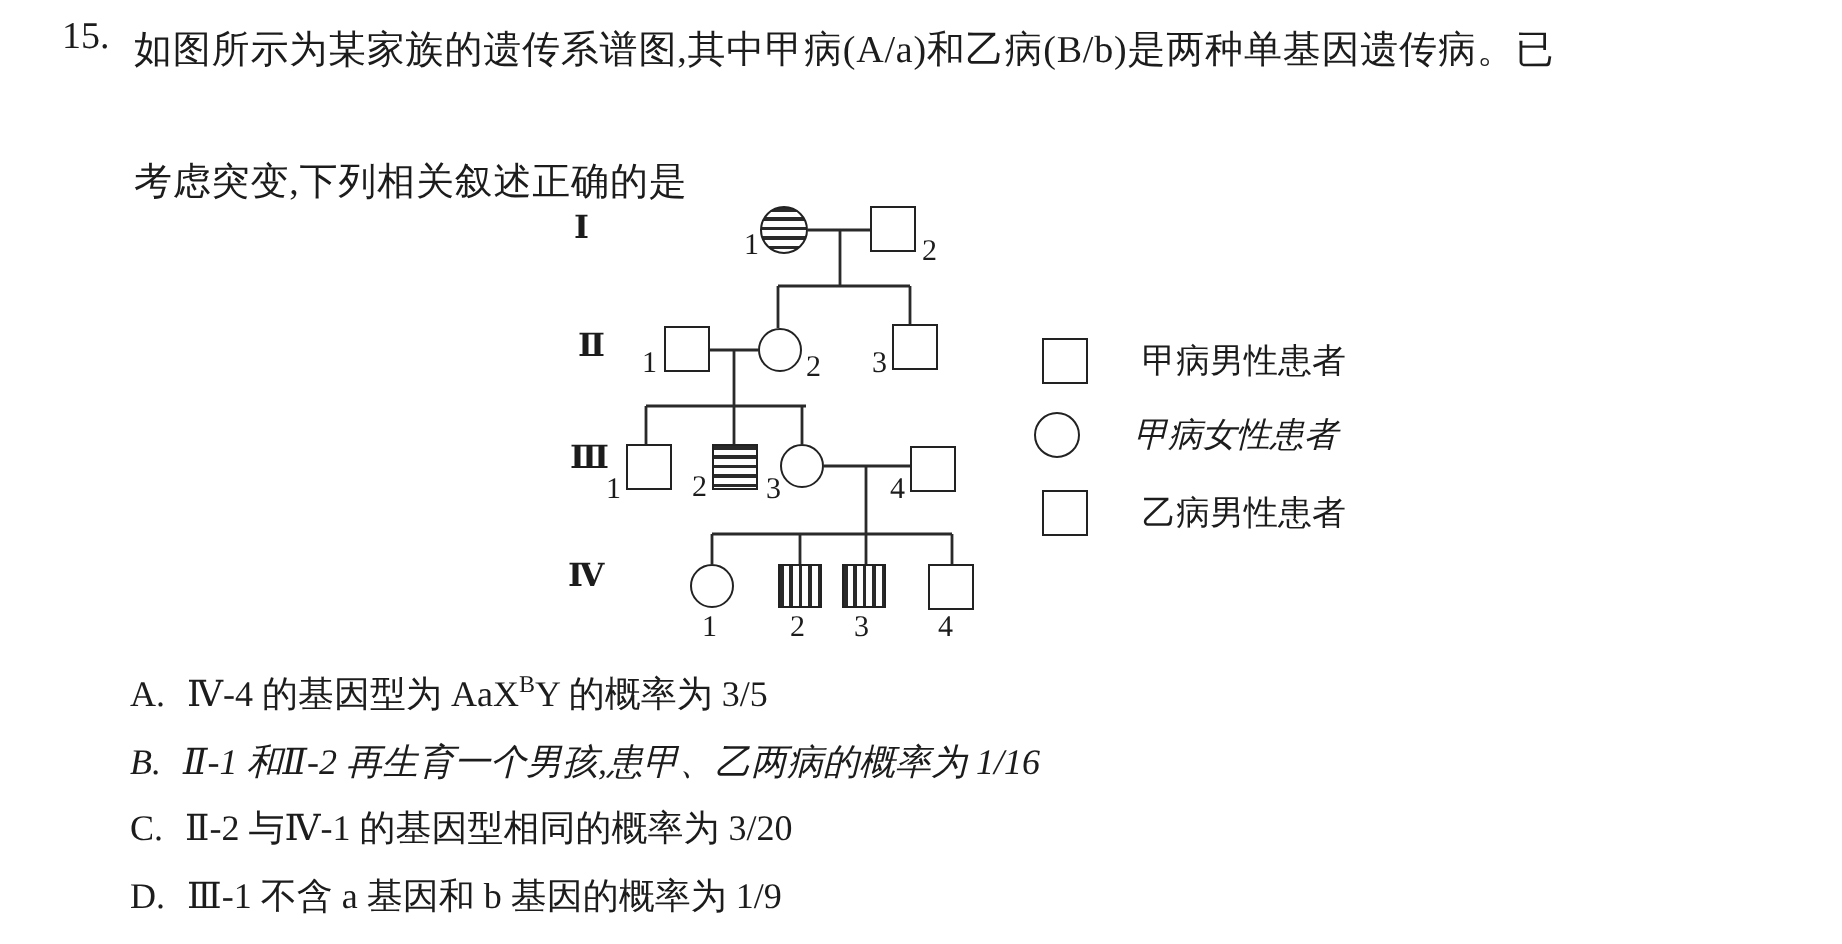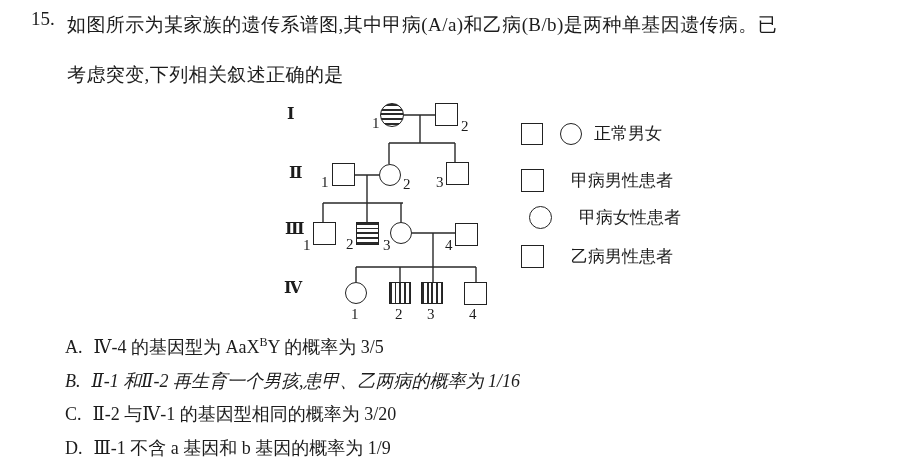--- a/index.html
+++ b/index.html
@@ -6,21 +6,21 @@
   .page {
     position:relative; width:809px; height:472px; background:#ffffff;
     font-family:"Liberation Serif","DejaVu Serif",serif;
     color:#1c1c1c; overflow:hidden;
   }
   
   .q-number { position:absolute; left:31px; top:8px; font-size:19px; }
   .q-line { position:absolute; left:67px; font-size:19px; letter-spacing:0.4px; white-space:nowrap; }
   .q-line-1 { top:12px; }
   .q-line-2 { top:35px; }
-  .q-line-3 { top:62px; }
+  .q-line-3 { top:78px; }
 
   
   .pedigree { position:absolute; left:283px; top:95px; width:215px; height:235px; }
   .pedigree svg { position:absolute; left:0; top:0; }
   .glabel { position:absolute; font-size:16px; font-weight:bold; }
   .p { position:absolute; box-sizing:border-box; border:1.7px solid #222222; background:#ffffff; }
   .circle { border-radius:50%; }
   .hstripe { background:repeating-linear-gradient(180deg,#2a2a2a 0px,#2a2a2a 1.8px,#ffffff 1.8px,#ffffff 4.7px); }
   .vstripe { background:repeating-linear-gradient(90deg,#2a2a2a 0px,#2a2a2a 1.8px,#ffffff 1.8px,#ffffff 4.7px); }
   .pnum { position:absolute; font-size:15px; }
@@ -95,32 +95,25 @@
     <span class="pnum" style="left:68px;top:211px;">1</span>
     <div class="p vstripe" style="left:106px;top:187px;width:22px;height:22px;"></div>
     <span class="pnum" style="left:112px;top:211px;">2</span>
     <div class="p vstripe" style="left:138px;top:187px;width:22px;height:22px;"></div>
     <span class="pnum" style="left:144px;top:211px;">3</span>
     <div class="p" style="left:181px;top:187px;width:23px;height:23px;"></div>
     <span class="pnum" style="left:186px;top:211px;">4</span>
   </div>
 
   <div class="legend">
-    <div class="lrow lrow-1" style="left:6px;">
-      <span class="lsym"></span>
-      <span class="lgap1"></span>
-      <span class="lsym circle"></span>
-      <span class="lgap2"></span>
-      <span class="ltext first">正常男女</span>
-    </div>
     <div class="lrow lrow-2" style="left:6px;">
       <span class="lsym big hstripe"></span>
       <span class="ltext">甲病男性患者</span>
     </div>
-    <div class="lrow lrow-3" style="left:14px;">
+    <div class="lrow lrow-3" style="left:2px;font-style:italic;">
       <span class="lsym big circle hstripe"></span>
       <span class="ltext">甲病女性患者</span>
     </div>
     <div class="lrow lrow-4" style="left:6px;">
       <span class="lsym big vstripe"></span>
       <span class="ltext">乙病男性患者</span>
     </div>
   </div>
 
   <div class="option opt-a">

